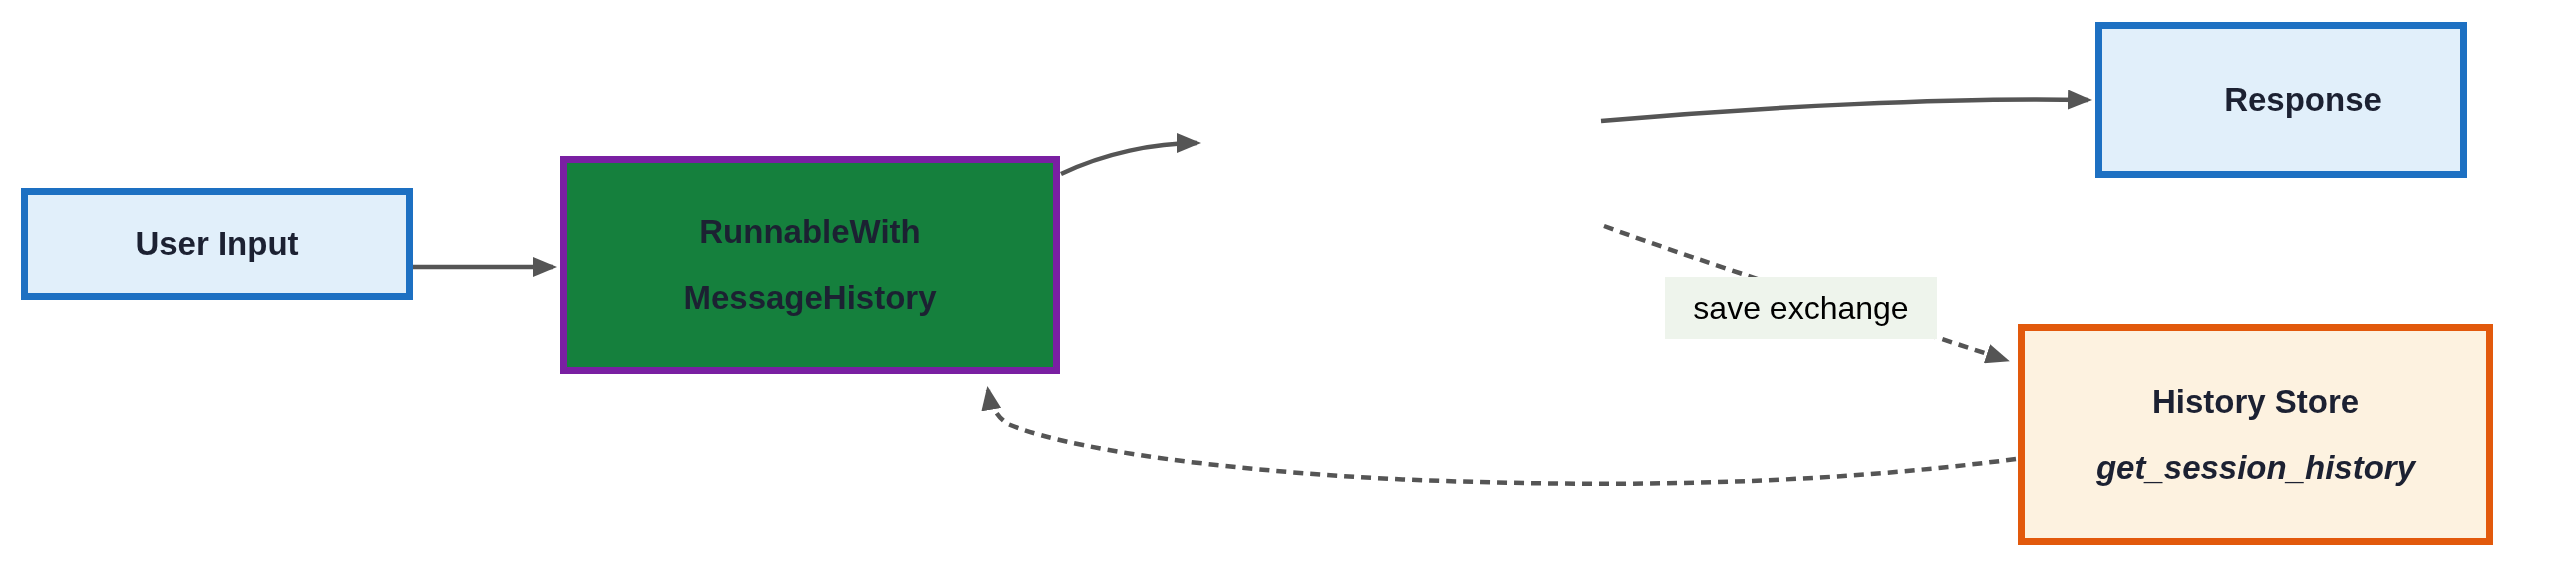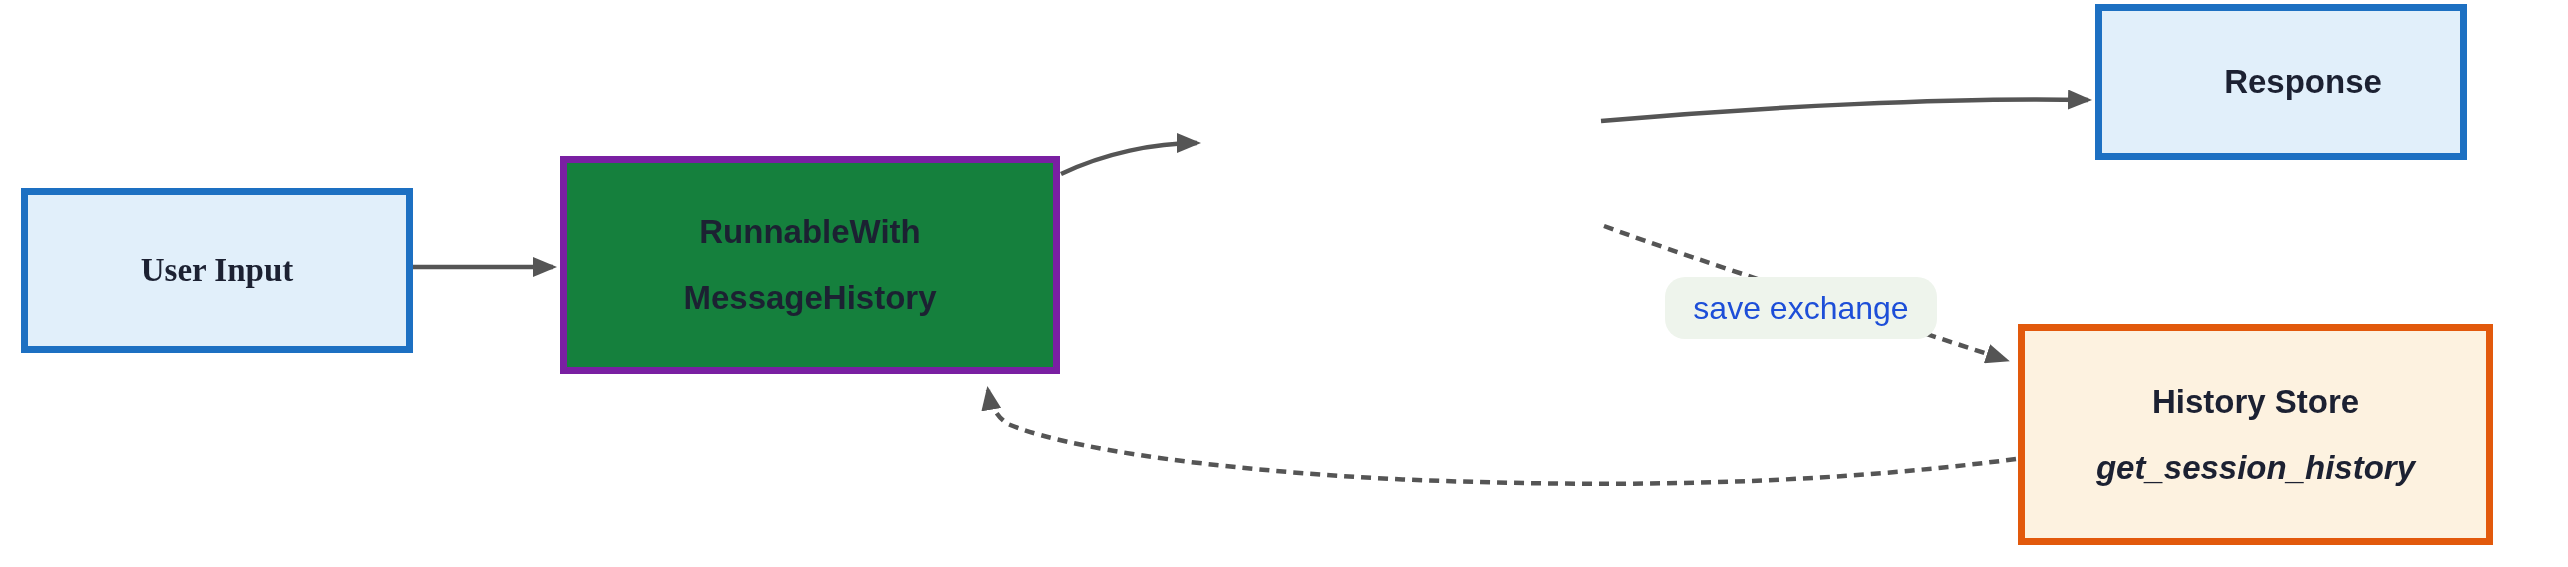--- a/index.html
+++ b/index.html
@@ -42,37 +42,36 @@
   .node.purple { background: #15803d; border-color: #7a1fa2; }
   .node.green  { background: #e9f4e9; border-color: #2d7d33; }
   .node.orange { background: #fdf2e0; border-color: #e2590c; }
 
   .node .subtitle {
     font-weight: bold;
     font-style: italic;
     font-size: 33px;
   }
 
-  .node-user-input    { left: 21px;   top: 188px; width: 392px; height: 165px; font-family: Liberation Serif, serif; }
+  .node-user-input    { left: 21px;   top: 188px; width: 392px; height: 112px; }
   .node-runnable      { left: 560px;  top: 156px; width: 500px; height: 218px; }
   .node-lcel          { left: 1205px; top: 68px;  width: 395px; height: 154px; }
-  .node-response      { left: 2095px; top: 4px;  width: 372px; height: 156px; padding-left: 44px; }
+  .node-response      { left: 2095px; top: 22px;  width: 372px; height: 156px; padding-left: 44px; }
   .node-history-store { left: 2018px; top: 324px; width: 475px; height: 221px; }
 
   .edge-label {
     position: absolute;
     display: flex;
     align-items: center;
     justify-content: center;
     background: #eef4ec;
-    color: #1d4ed8;
+    color: #000000;
     font-size: 32px;
     font-weight: normal;
     white-space: nowrap;
-    border-radius: 20px;
   }
   .label-save-exchange { left: 1665px; top: 277px; width: 272px; height: 62px; }
   .label-load-history  { left: 1294px; top: 449px; width: 220px; height: 63px; }
 </style>
 </head>
 <body>
 
 <div class="stage">
 
   <svg class="edges" viewBox="0 0 2568 567" width="2568" height="567" xmlns="http://www.w3.org/2000/svg">

